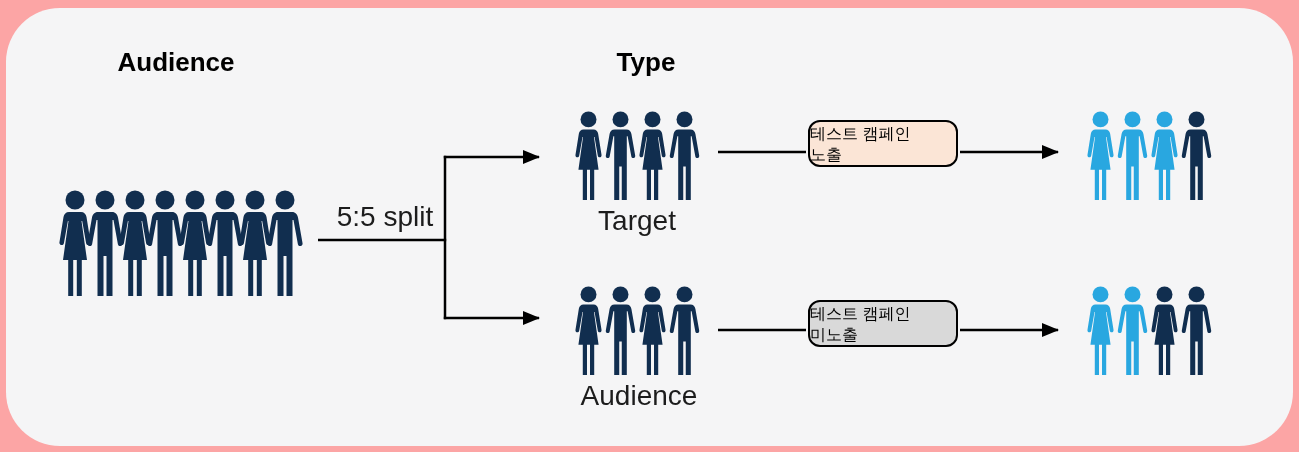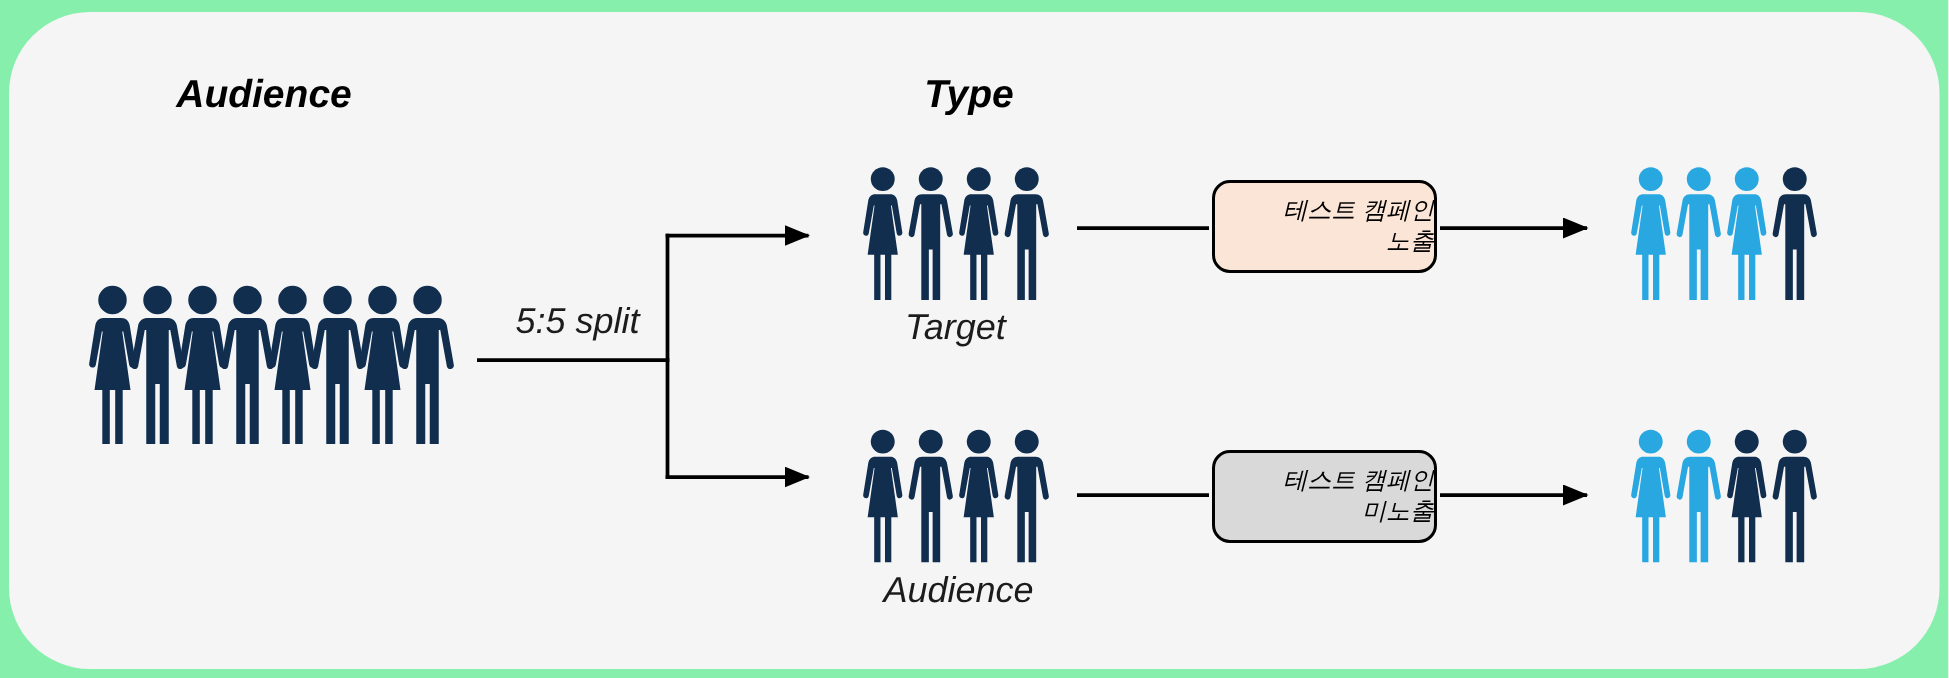--- a/index.html
+++ b/index.html
@@ -1,44 +1,43 @@
 <!DOCTYPE html>
 <html><head>
 <meta charset="utf-8">
 <style>
   * { margin: 0; padding: 0; box-sizing: border-box; }
   html, body { background: #ffffff; font-family: "Liberation Sans", "DejaVu Sans", sans-serif; }
   .canvas {
     position: relative;
     width: 1299px;
     height: 452px;
-    background: #86efac;
+    background: #fca5a5;
     overflow: hidden;
-    font-style: italic;
   }
   .card {
     position: absolute;
     left: 6px; top: 8px;
     width: 1287px; height: 438px;
     border-radius: 54px;
     background: #f5f5f6;
   }
   .col-header {
     position: absolute;
     top: 47px;
     transform: translateX(-50%);
     font-size: 26px;
     font-weight: 700;
     color: #000000;
     white-space: nowrap;
   }
   .flow-label {
     position: absolute;
     transform: translateX(-50%);
-    font-size: 24px;
+    font-size: 28px;
     font-weight: 400;
     color: #1c1c1c;
     white-space: nowrap;
   }
   .people {
     position: absolute;
     display: flex;
     align-items: flex-start;
   }
   .people svg.person { display: block; flex: 0 0 auto; }
@@ -48,26 +47,26 @@
   .people--sm svg.person + svg.person { margin-left: -5px; }
   .connectors {
     position: absolute;
     left: 0; top: 0;
     width: 1299px; height: 452px;
     pointer-events: none;
   }
   .treatment-box {
     position: absolute;
     width: 150px;
-    height: 62px;
+    height: 47px;
     border: 2.5px solid #000000;
     border-radius: 12px;
     display: flex;
     flex-direction: column;
-    align-items: flex-end;
+    align-items: flex-start;
     justify-content: center;
     text-align: center;
     font-size: 16px;
     line-height: 21px;
     color: #000000;
   }
   .box-exposed { left: 808px; top: 120px; }
   .box-unexposed { left: 808px; top: 300px; }
 </style>
 </head>

